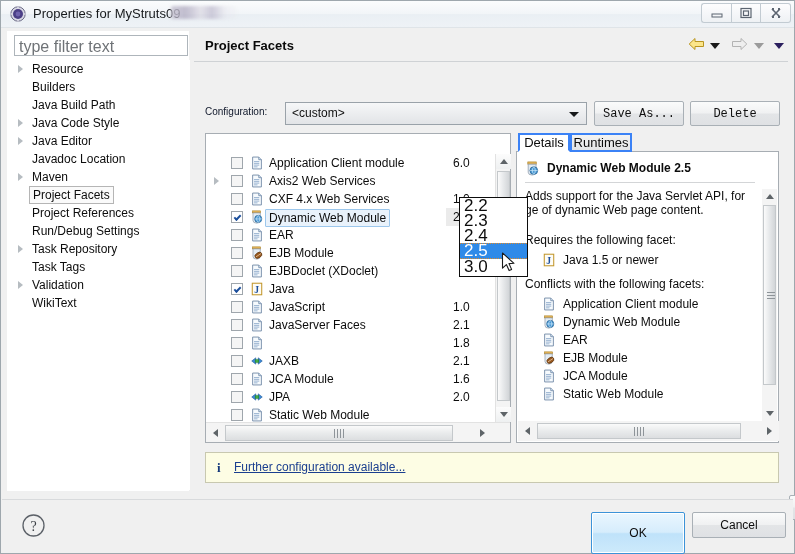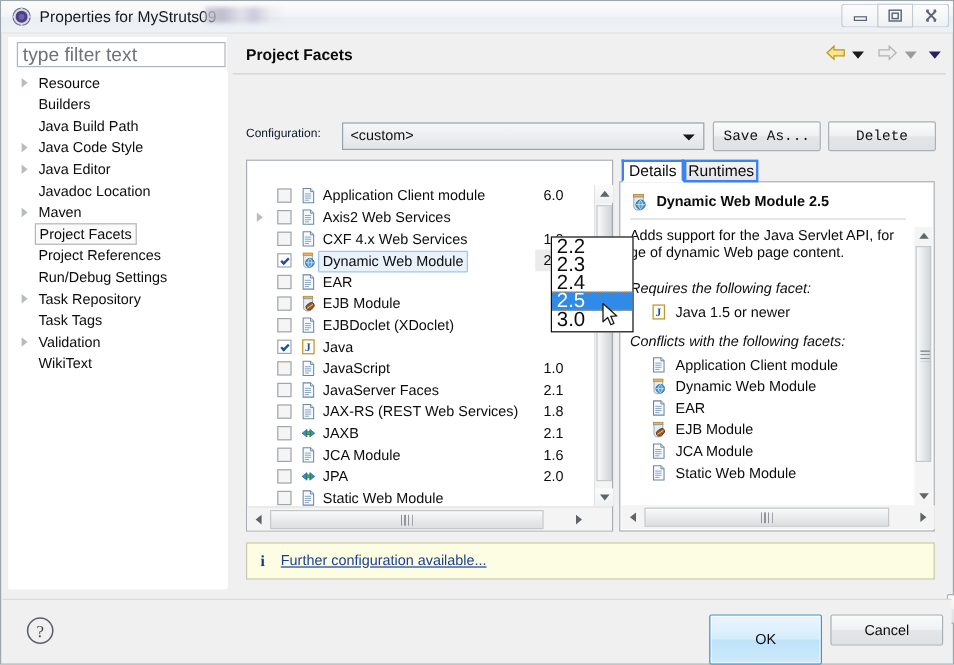--- a/index.html
+++ b/index.html
@@ -350,21 +350,21 @@
     position: absolute; left: 8px; top: 30px;
     width: 230px; height: 1px; background: #d3d5d7;
   }
   #dcontent {
     position: absolute; left: 8px; top: 37px;
     width: 232px; height: 232px;
     overflow: hidden;
     font-size: 12px; color: #0c0c0c;
   }
   #dcontent p { margin: 0 0 8px 0; line-height: 14px; }
-  #dcontent .dsec { margin: 16px 0 4px 0; font-style: italic; }
+  #dcontent .dsec { margin: 16px 0 4px 0; }
   .dlist-item {
     position: relative;
     height: 18px; line-height: 18px;
     padding-left: 38px;
   }
   .dlist-item .dli { position: absolute; left: 17px; top: 2px; width: 14px; height: 14px; }
   #det-vsb {
     position: absolute; right: 1px; top: 37px;
     width: 15px; height: 232px;
     background: #f4f4f4;
@@ -693,21 +693,20 @@
             <span class="ficon"><svg width="14" height="14" viewBox="0 0 16 16">
       <path d="M3 1.2 h7 l3 3 v10.6 h-10 z" fill="#f6fafd" stroke="#6d86a3" stroke-width="1"></path>
       <path d="M10 1.2 v3 h3" fill="#d3e3f2" stroke="#6d86a3" stroke-width="0.9"></path>
       <g stroke="#7fa0c4" stroke-width="0.9">
         <path d="M4.6 6.4 h6"></path>
                   <path d="M4.6 8.4 h6"></path>
                   <path d="M4.6 10.4 h6"></path>
                   <path d="M4.6 12.4 h4"></path>
       </g>
               </svg></span>
-            <span class="fname">JAX-RS (REST Web Services)</span>
             <span class="fver">1.8</span>
           </div>
           <div class="frow">
             <span class="fchk"></span>
             <span class="ficon"><svg width="14" height="14" viewBox="0 0 16 16">
       <path d="M6.6 4.4 L2 8 L6.6 11.6 Z" fill="#3f8ad8" stroke="#1d5b9b" stroke-width="0.7"></path>
       <path d="M9.4 4.4 L14 8 L9.4 11.6 Z" fill="#3f8ad8" stroke="#1d5b9b" stroke-width="0.7"></path>
       <rect x="6" y="6.6" width="4" height="2.8" fill="#44b24a" stroke="#1d7a25" stroke-width="0.7"></rect>
       </svg></span>
             <span class="fname">JAXB</span>

